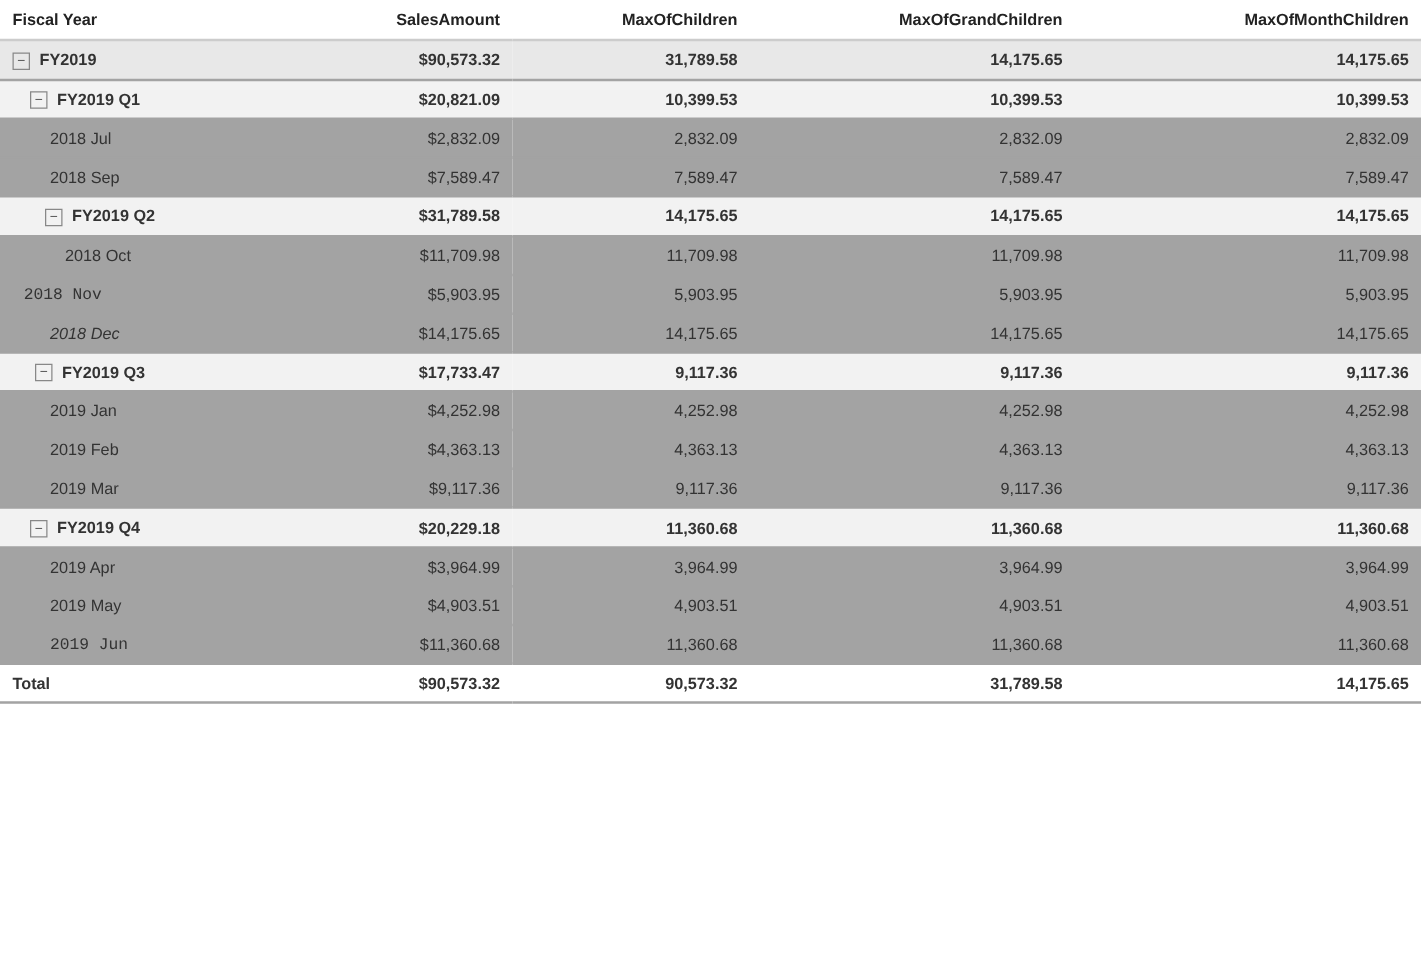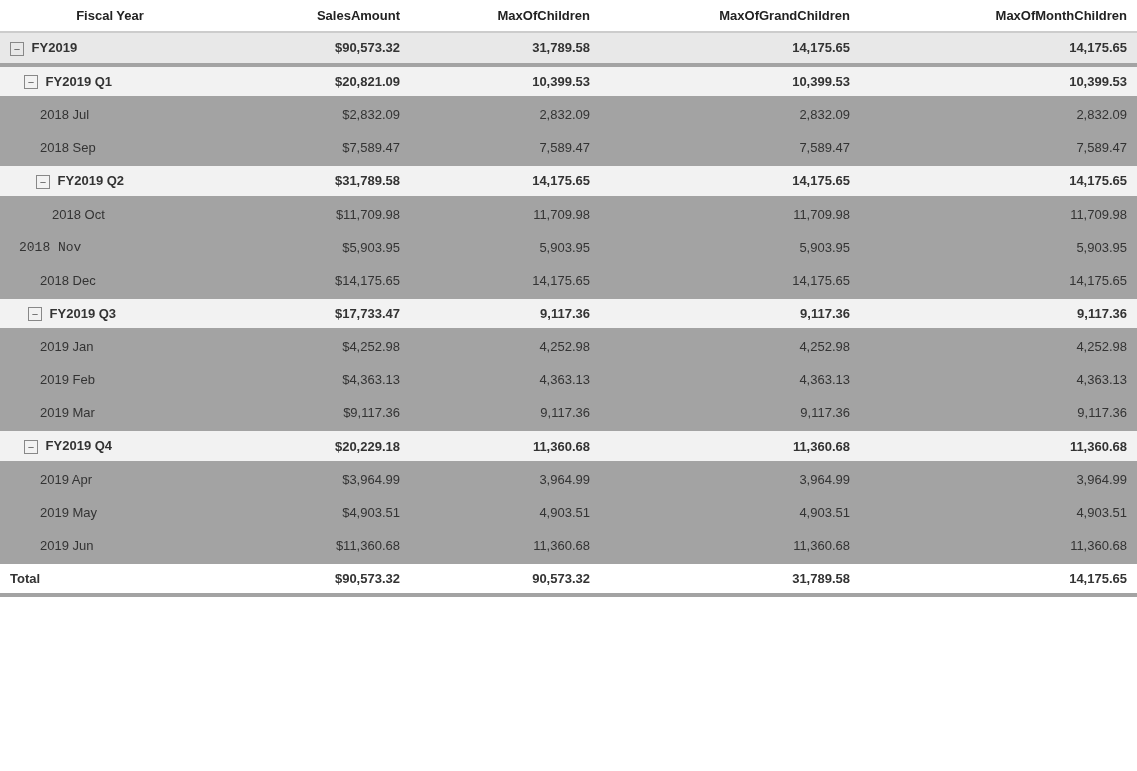--- a/index.html
+++ b/index.html
@@ -34,33 +34,33 @@
     col.col-max-grand { width: 260px; }
     col.col-max-month { width: 277px; }
 
     thead tr {
       background: #fff;
       border-bottom: 2px solid #ccc;
     }
 
     thead th {
       padding: 8px 10px;
-      text-align: center;
+      text-align: left;
       font-weight: 600;
       font-size: 13px;
       color: #222;
       white-space: nowrap;
     }
 
     thead th:not(:first-child) {
       text-align: right;
     }
 
     tbody tr {
-      border-bottom: 4px solid #a3a3a3;
+      border-bottom: 2px solid #a3a3a3;
     }
 
     
     .row-fy {
       background: #e8e8e8;
     }
 
     
     .row-quarter {
       background: #f2f2f2;
@@ -170,21 +170,21 @@
           <td>11,709.98</td>
         </tr>
         <tr class="row-month">
           <td style="padding-left: 19px; font-family: Liberation Mono, monospace;">2018 Nov</td>
           <td>$5,903.95</td>
           <td>5,903.95</td>
           <td>5,903.95</td>
           <td>5,903.95</td>
         </tr>
         <tr class="row-month">
-          <td style="padding-left: 40px;">2018 Dec</td>
+          <td style="padding-left: 40px; font-style: italic;">2018 Dec</td>
           <td>$14,175.65</td>
           <td>14,175.65</td>
           <td>14,175.65</td>
           <td>14,175.65</td>
         </tr>
         <tr class="row-quarter">
           <td style="padding-left: 28px;"><span class="expand-icon">−</span><span class="bold"> FY2019 Q3</span></td>
           <td class="bold">$17,733.47</td>
           <td class="bold">9,117.36</td>
           <td class="bold">9,117.36</td>
@@ -226,21 +226,21 @@
           <td>3,964.99</td>
         </tr>
         <tr class="row-month">
           <td style="padding-left: 40px;">2019 May</td>
           <td>$4,903.51</td>
           <td>4,903.51</td>
           <td>4,903.51</td>
           <td>4,903.51</td>
         </tr>
         <tr class="row-month">
-          <td style="padding-left: 40px;">2019 Jun</td>
+          <td style="padding-left: 40px; font-family: Liberation Mono, monospace;">2019 Jun</td>
           <td>$11,360.68</td>
           <td>11,360.68</td>
           <td>11,360.68</td>
           <td>11,360.68</td>
         </tr>
         <tr class="row-total">
           <td style="padding-left: 10px;"><span class="bold">Total</span></td>
           <td class="bold">$90,573.32</td>
           <td class="bold">90,573.32</td>
           <td class="bold">31,789.58</td>

